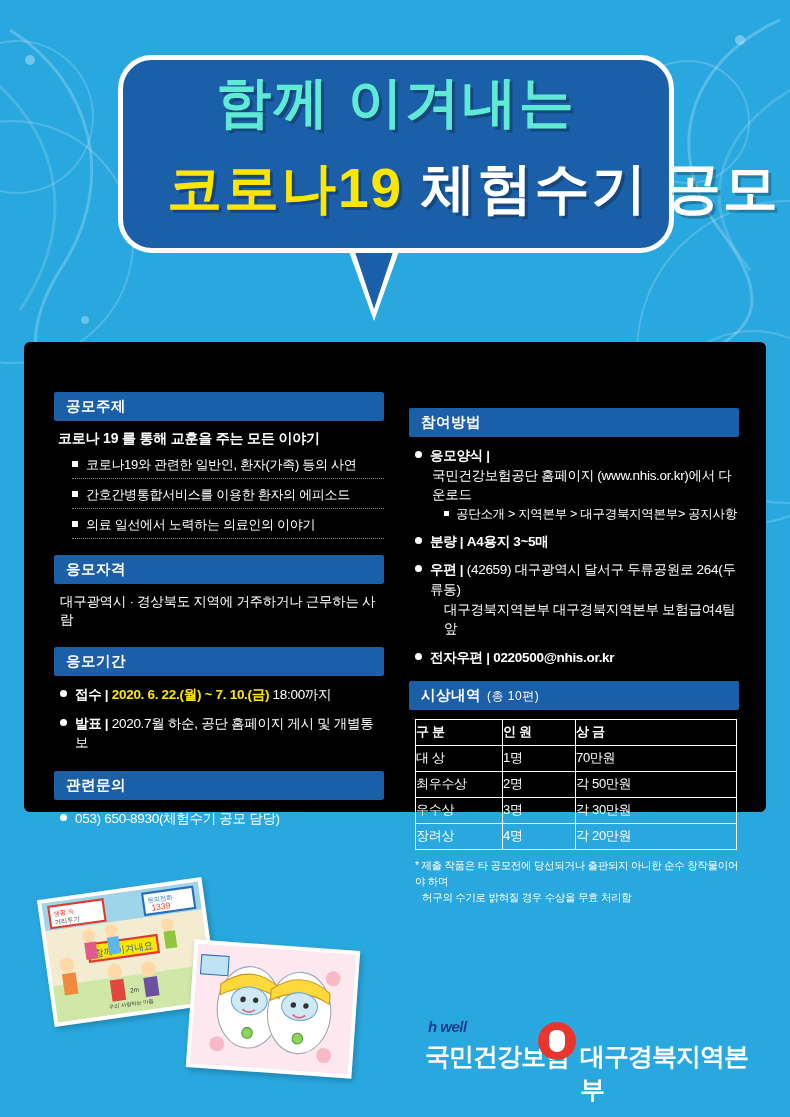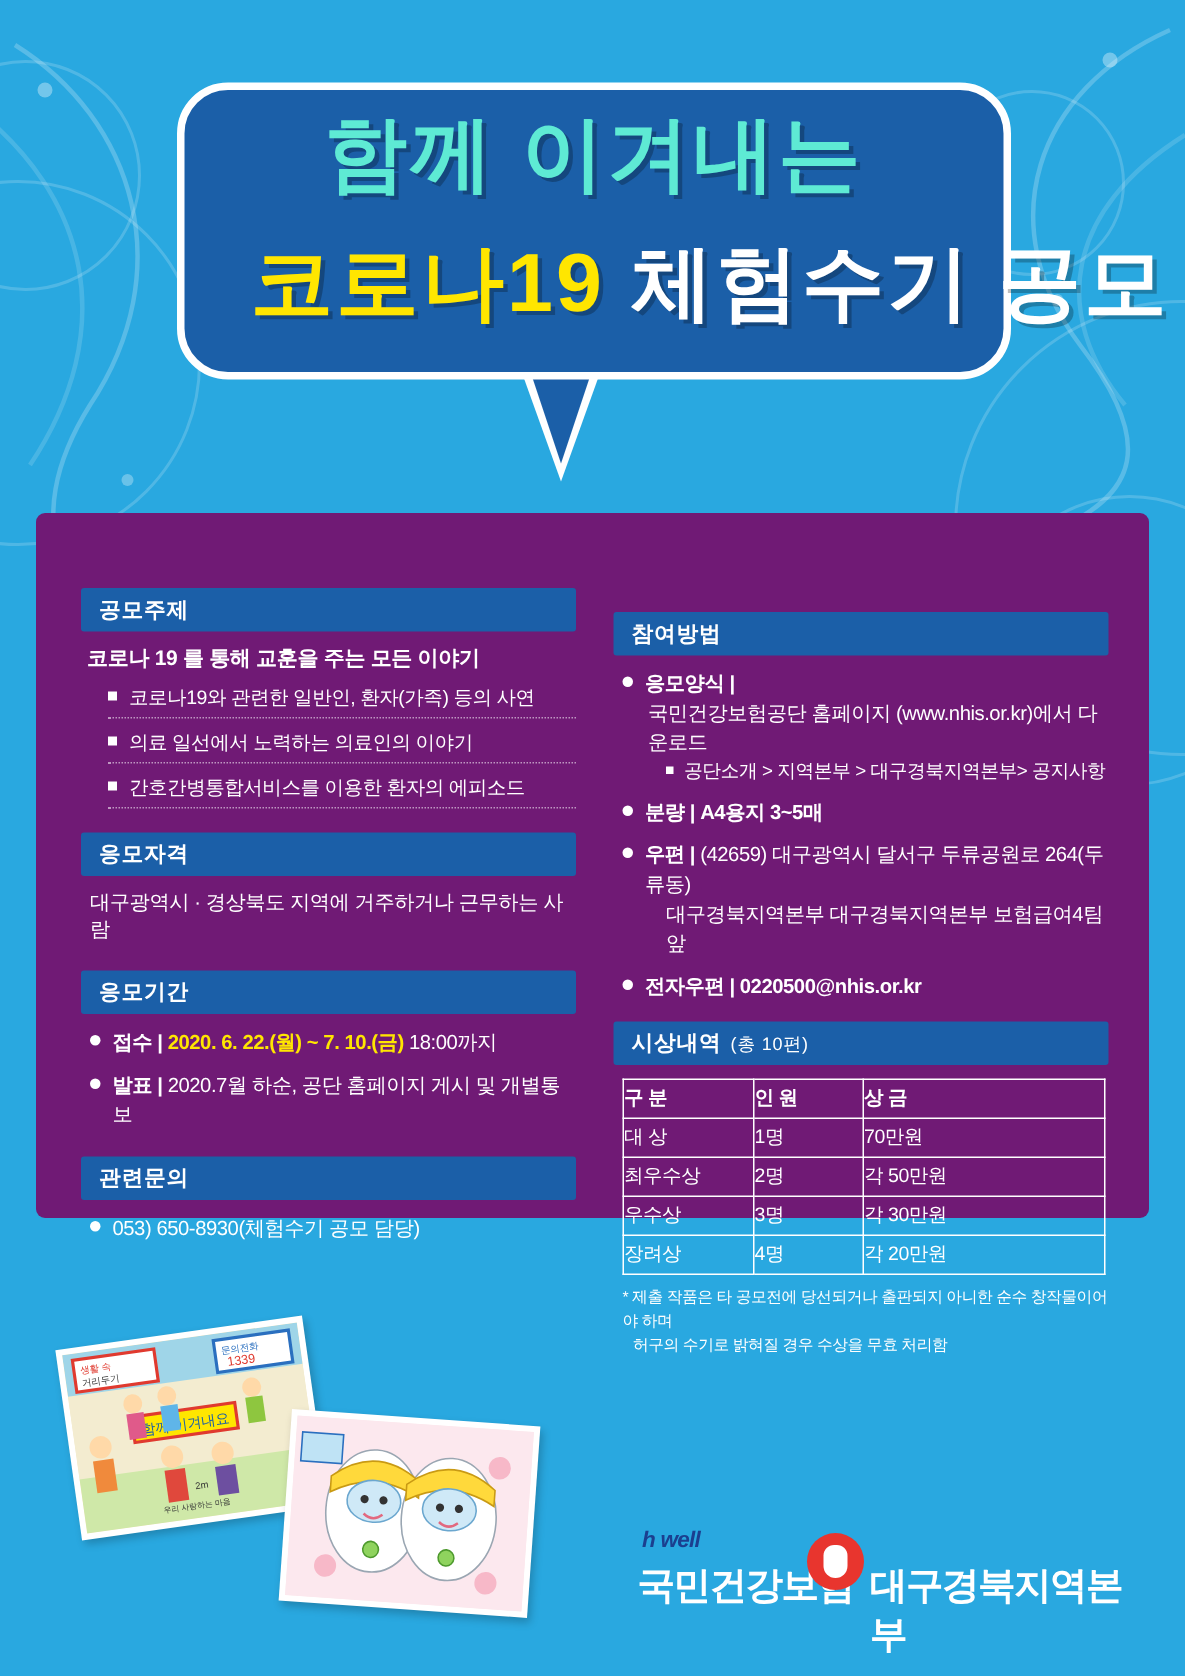--- a/index.html
+++ b/index.html
@@ -96,21 +96,21 @@
     color: #ffe600;
   }
 
   
   .panel {
     position: absolute;
     left: 24px;
     top: 342px;
     width: 742px;
     height: 470px;
-    background: #701a75;
+    background: #000000;
     border-radius: 6px;
     box-sizing: border-box;
   }
   .col-left {
     position: absolute;
     left: 30px;
     top: 50px;
     width: 330px;
   }
   .col-right {
@@ -338,22 +338,22 @@
   </div>
 </div>
 
 <div class="panel">
 
   <div class="col-left">
 
     <div class="sec-head">공모주제</div>
     <p class="lead">코로나 19 를 통해 교훈을 주는 모든 이야기</p>
     <p class="subitem">코로나19와 관련한 일반인, 환자(가족) 등의 사연</p>
+    <p class="subitem">간호간병통합서비스를 이용한 환자의 에피소드</p>
     <p class="subitem">의료 일선에서 노력하는 의료인의 이야기</p>
-    <p class="subitem">간호간병통합서비스를 이용한 환자의 에피소드</p>
 
     <div class="sec-head" style="margin-top:16px">응모자격</div>
     <p class="plainline">대구광역시 · 경상북도 지역에 거주하거나 근무하는 사람</p>
 
     <div class="sec-head" style="margin-top:18px">응모기간</div>
     <p class="bullet">
       <span class="lbl">접수 |</span>
       <span class="yellow">2020. 6. 22.(월) ~ 7. 10.(금)</span><span> 18:00까지</span>
     </p>
     <p class="bullet">

